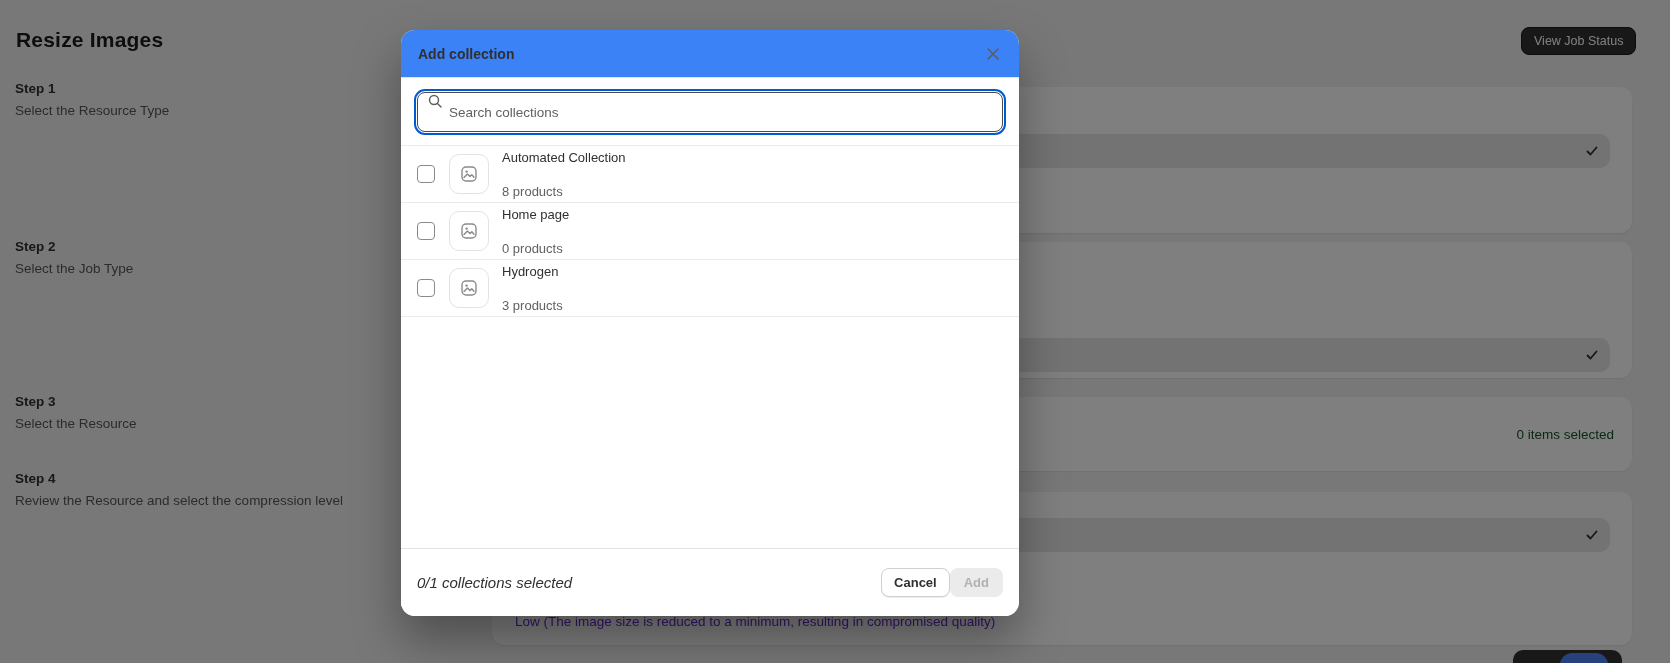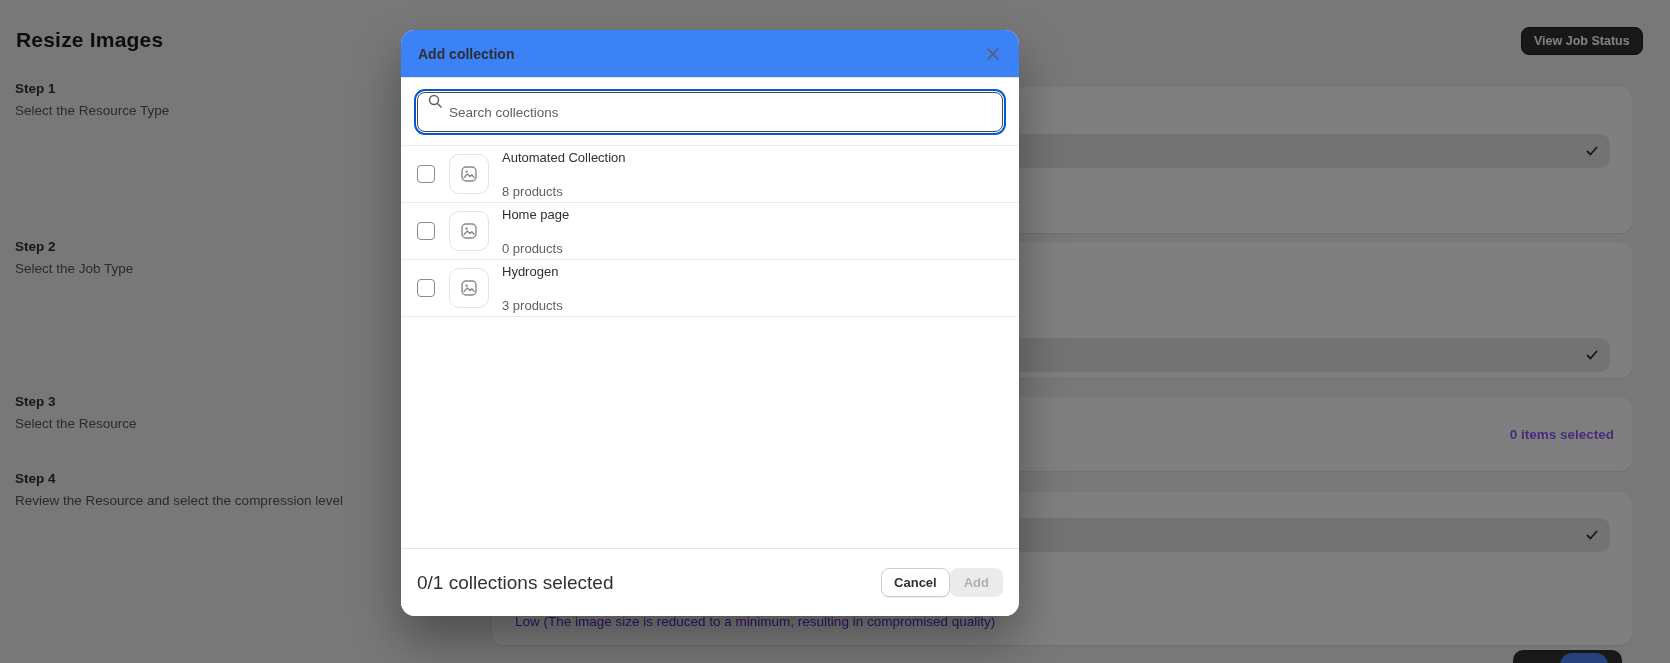--- a/index.html
+++ b/index.html
@@ -3,35 +3,35 @@
 <meta charset="utf-8">
 <style>
   * { margin:0; padding:0; box-sizing:border-box; }
   html,body { width:1670px; height:663px; overflow:hidden; }
   body { font-family:"Liberation Sans", sans-serif; background:#f1f1f1; }
   .screen { position:relative; width:1670px; height:663px; background:#f1f1f1; overflow:hidden; }
 
   
   .page-title { position:absolute; left:16px; top:28px; font-size:21px; font-weight:bold; color:#1a1a1a; letter-spacing:.2px; }
   .view-job-btn { position:absolute; left:1521px; top:27px; height:28px; padding:0 12px; display:flex; align-items:center;
-                  background:#303030; color:#fff; font-size:12.5px; font-weight:700; border:1px solid #1a1a1a; border-radius:8px; cursor:pointer; }
+                  background:#303030; color:#fff; font-size:12.5px; font-weight:400; border:1px solid #1a1a1a; border-radius:8px; cursor:pointer; }
   .step { position:absolute; left:15px; width:440px; }
   .step-label { font-size:13.5px; font-weight:bold; color:#303030; margin-bottom:7px; }
   .step-desc  { font-size:13.5px; color:#565656; }
   .s1 { top:81px; } .s2 { top:239px; } .s3 { top:394px; } .s4 { top:471px; }
 
   .card { position:absolute; left:492px; width:1140px; background:#ffffff; border-radius:12px; box-shadow:0 1px 2px rgba(0,0,0,0.08); }
   .c1 { top:87px;  height:146px; }
   .c2 { top:242px; height:136px; }
   .c3 { top:397px; height:74px;  }
   .c4 { top:492px; height:153px; }
   .option-pill { position:absolute; left:16px; right:22px; height:34px; border-radius:10px; background:#e7e7e7; }
   .p1 { top:47px; } .p2 { top:96px; } .p4 { top:26px; }
   .pill-check { position:absolute; right:10px; top:50%; transform:translateY(-50%); display:flex; }
-  .items-selected { position:absolute; right:18px; top:50%; transform:translateY(-50%); font-size:13.5px; font-weight:bold; color:#8b5cf6; }
+  .items-selected { position:absolute; right:18px; top:50%; transform:translateY(-50%); font-size:13.5px; font-weight:normal; color:#14532d; }
   .compression-note { position:absolute; left:23px; top:122px; font-size:13.5px; color:#6d28d9; }
 
   .btn-dark-cut { position:absolute; left:1513px; top:650px; width:109px; height:28px; background:#303030; border-radius:10px; }
   .btn-blue-cut { position:absolute; left:1560px; top:653px; width:48px; height:28px; background:#4f83f8; border-radius:12px; }
 
   
   .backdrop { position:absolute; inset:0; background:rgba(0,0,0,0.5); z-index:10; }
 
   
   .modal { position:absolute; left:401px; top:30px; width:618px; height:586px; z-index:20;
@@ -51,21 +51,21 @@
   .list { border-top:1px solid #ebebeb; }
   .row { height:57px; display:flex; align-items:center; padding:0 16px; border-bottom:1px solid #ebebeb; cursor:pointer; background:#fff; }
   .checkbox { width:18px; height:18px; border:1.5px solid #8a8a8a; border-radius:4px; background:#fff; flex:0 0 auto; cursor:pointer; }
   .thumb { width:40px; height:40px; margin-left:14px; border:1px solid #e3e3e3; border-radius:10px; background:#fff;
            display:flex; align-items:center; justify-content:center; flex:0 0 auto; }
   .row-text { margin-left:13px; display:flex; flex-direction:column; gap:19px; }
   .row-title { font-size:13px; color:#303030; }
   .row-sub { font-size:13px; color:#616161; }
   .modal-spacer { flex:1 1 auto; }
   .modal-footer { flex:0 0 68px; border-top:1px solid #e3e3e3; display:flex; align-items:center; justify-content:space-between; padding:0 16px; background:#fff; }
-  .footer-summary { font-size:19px; color:#303030; }
+  .footer-summary { font-size:15px; color:#303030;font-style:italic; }
   .footer-actions { display:flex; gap:0; }
   .btn-cancel { padding:6px 12px; font-size:13px; font-weight:600; color:#303030; background:#fff; border:1px solid #cfcfcf;
                 border-radius:8px; box-shadow:0 1px 0 rgba(0,0,0,0.07); cursor:pointer; font-family:"Liberation Sans", sans-serif; }
   .btn-add { padding:6px 14px; font-size:13px; font-weight:700; color:#b1b1b1; background:#ebebeb; border:none; border-radius:8px;
              cursor:default; font-family:"Liberation Sans", sans-serif; }
 </style>
 </head>
 <body>
 
 <div class="screen">

